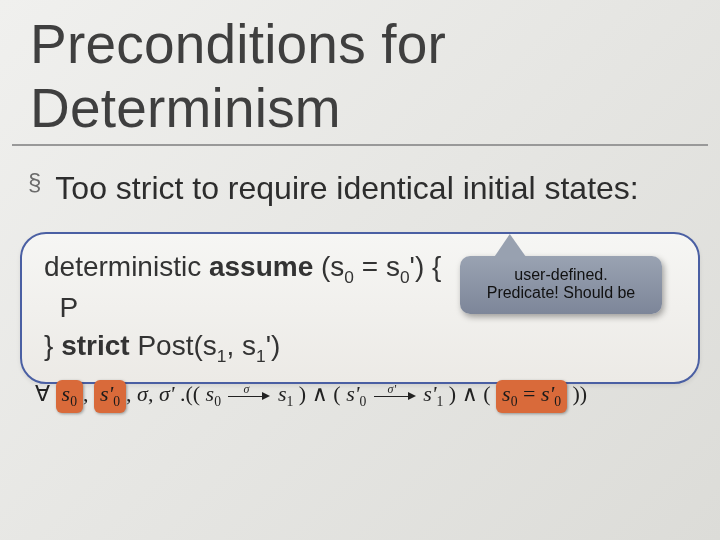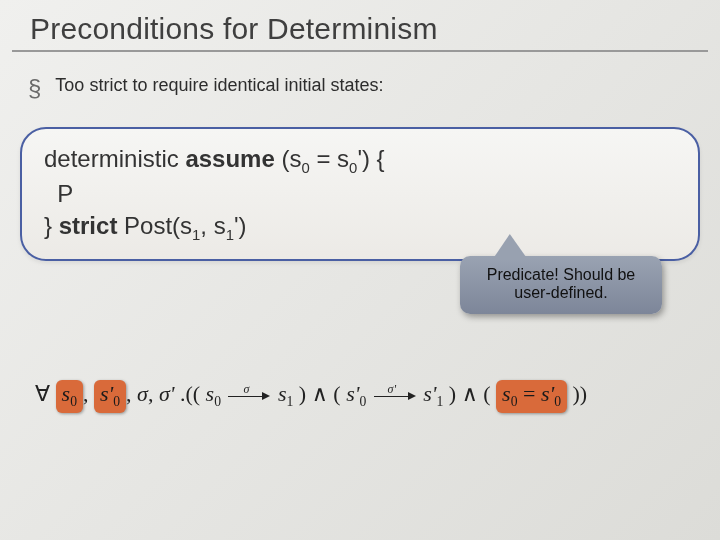--- a/index.html
+++ b/index.html
@@ -6,51 +6,51 @@
   html, body { width: 720px; height: 540px; overflow: hidden; }
   body {
     font-family: Arial, Helvetica, sans-serif;
     background: linear-gradient(135deg, #f0f0ee 0%, #e6e6e3 50%, #dcdcd8 100%);
     position: relative;
   }
   .slide {
     width: 720px; height: 540px; position: relative;
   }
   .title {
-    font-size: 30px;
+    font-size: 55px;
     color: #3f3f3f;
     padding: 12px 18px 4px 18px;
     letter-spacing: 0.2px;
     border-bottom: 2px solid #999;
     margin: 0 12px;
     font-weight: 400;
   }
   .bullet-row {
     display: flex;
     align-items: flex-start;
     padding: 22px 30px 8px 28px;
   }
   .bullet-mark {
     color: #6b6b6b;
     font-size: 24px;
     margin-right: 14px;
     line-height: 1.2;
   }
   .bullet-text {
-    font-size: 18px;
+    font-size: 32px;
     color: #2d2d2d;
     line-height: 1.25;
   }
   .code-box {
     margin: 16px 20px 0 20px;
     background: linear-gradient(180deg, #f6f6f4 0%, #eceae6 100%);
     border: 2.5px solid #4a5fa3;
     border-radius: 26px;
     padding: 14px 22px 14px 22px;
-    font-size: 24px;
+    font-size: 28px;
     color: #333;
     position: relative;
     box-shadow: 0 2px 4px rgba(0,0,0,0.08);
   }
   .code-line { line-height: 1.35; }
   .kw { font-weight: 400; }
   .bold { font-weight: 700; }
   sub { font-size: 0.62em; vertical-align: sub; }
   .callout {
     position: absolute;
@@ -154,22 +154,22 @@
     </div>
     <div class="code-line">
       <span style="white-space:pre">  P</span>
     </div>
     <div class="code-line">
       <span>}</span><span> </span><span class="bold">strict</span><span> Post(s</span><sub>1</sub><span>, s</span><sub>1</sub><span>')</span>
     </div>
   </div>
 
   <div class="callout">
+    <div>user-defined.</div>
     <div>Predicate! Should be</div>
-    <div>user-defined.</div>
   </div>
 
   <div class="formula">
     <span class="upright">∀</span>
     <span class="hl"><span>s</span><sub>0</sub></span><span class="upright">, </span>
     <span class="hl"><span>s'</span><sub>0</sub></span><span class="upright">, </span>
     <span>σ</span><span class="upright">, </span>
     <span>σ'</span>
     <span class="upright">.((</span>
     <span>s</span><sub>0</sub>

